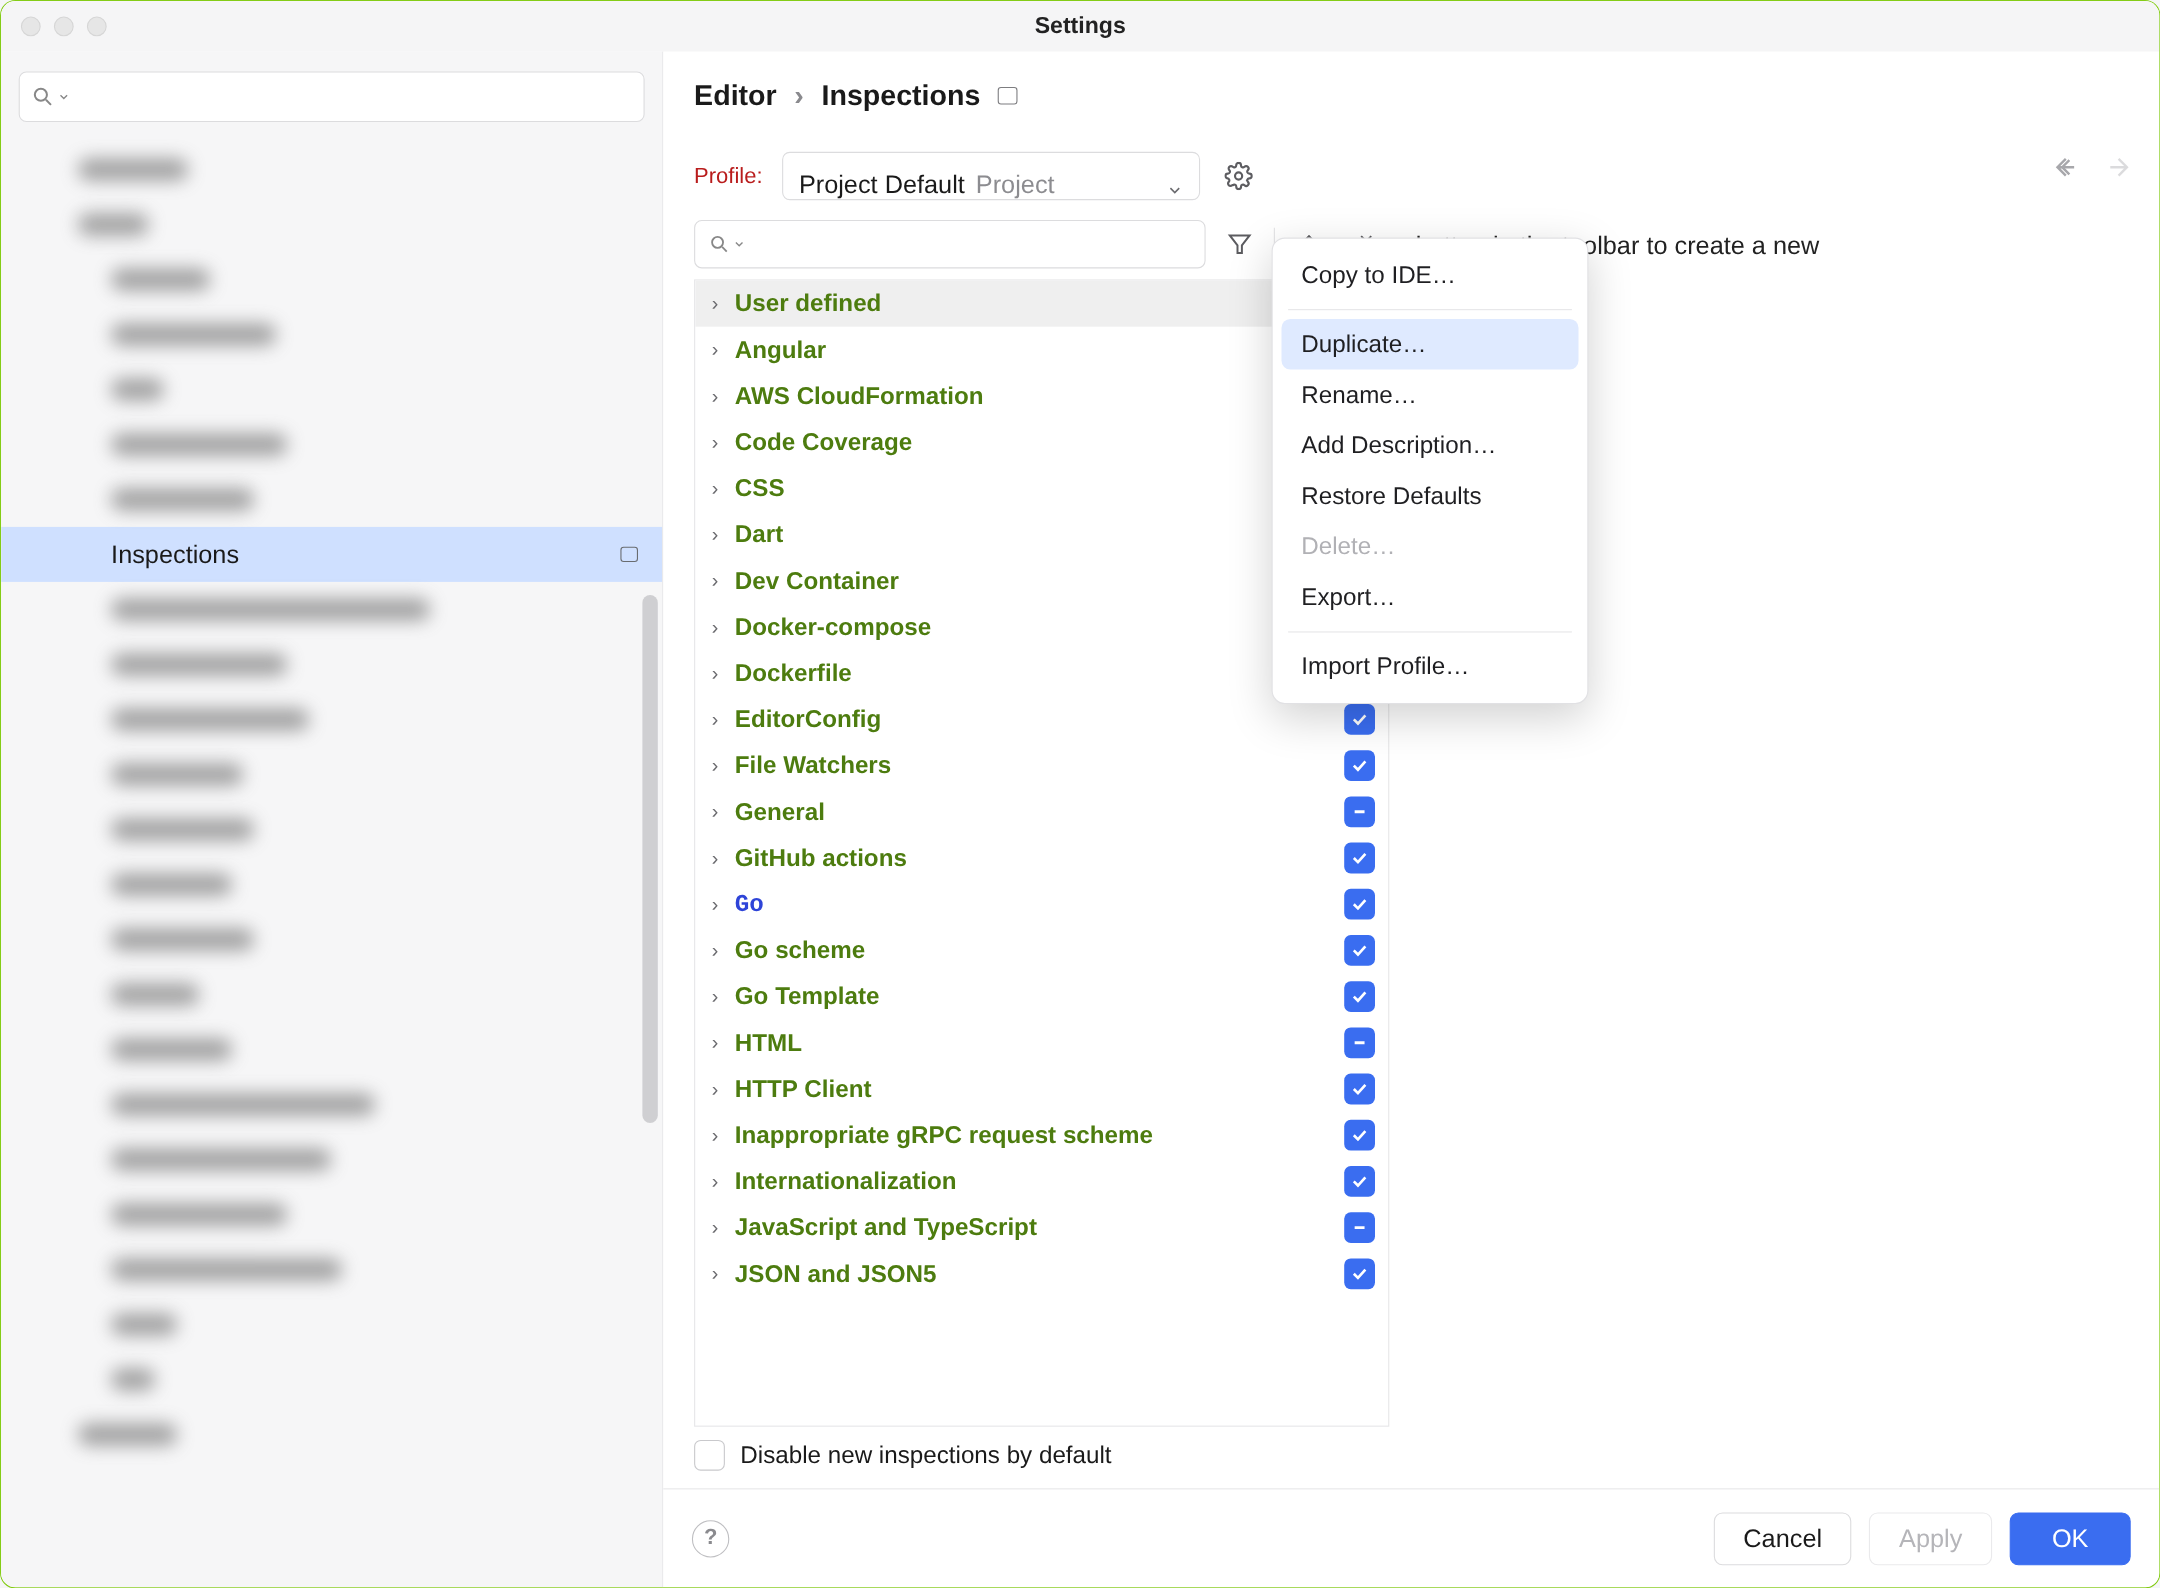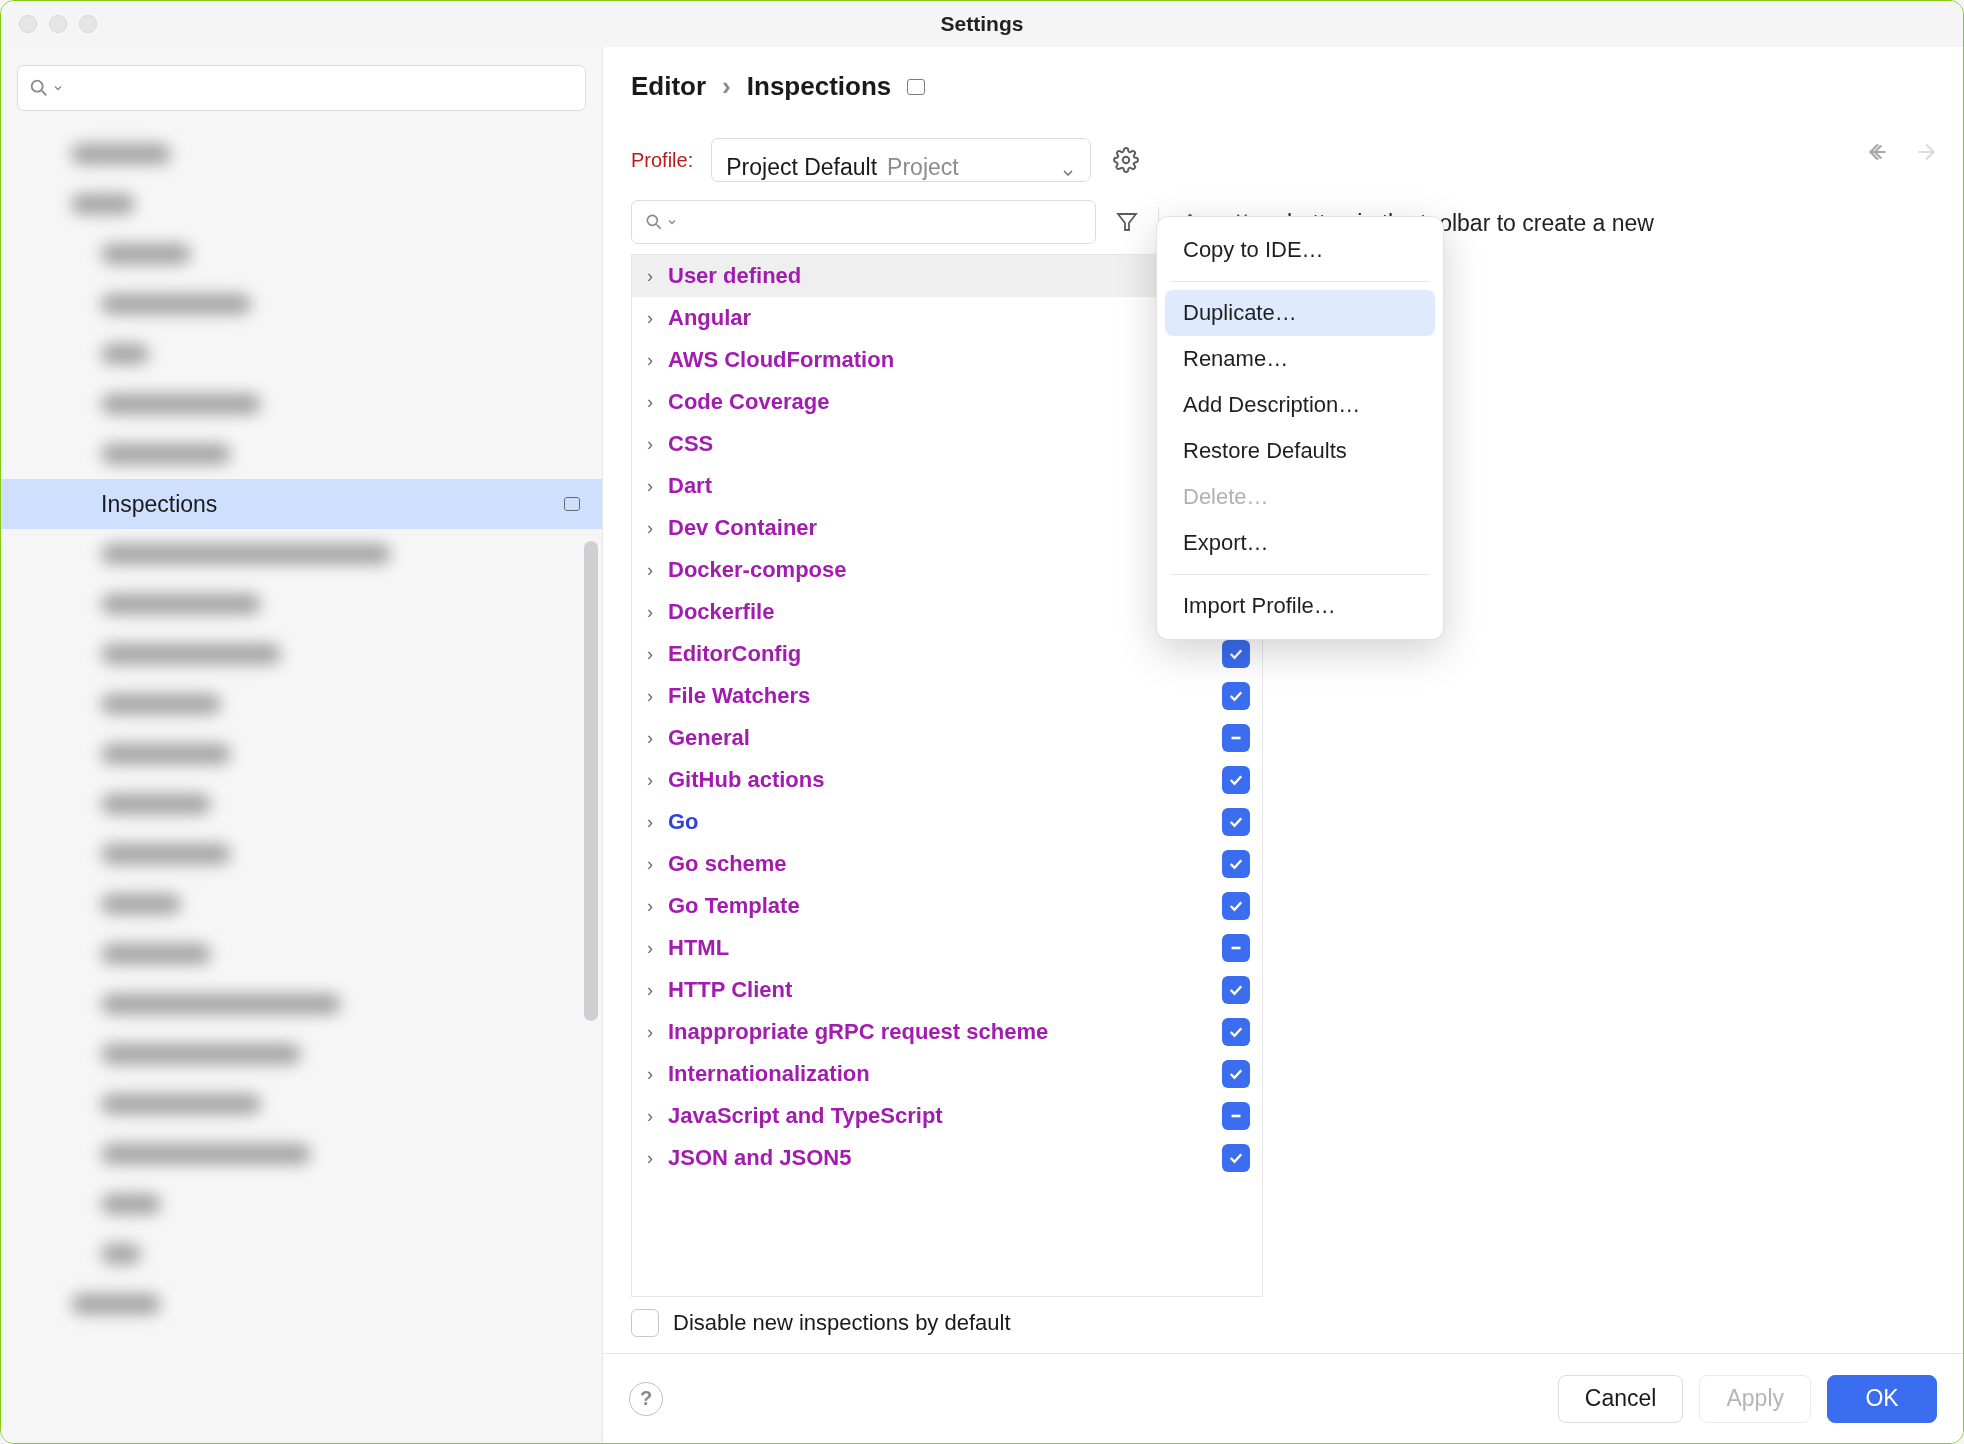--- a/index.html
+++ b/index.html
@@ -107,22 +107,22 @@
 .tb-btn { width:42px; height:42px; display:flex; align-items:center; justify-content:center; color:#5c5c60; }
 .tb-sep { width:1px; height:30px; background:#e3e3e5; }
 .insp-list {
   flex:1; border:1px solid #e6e6e8; background:#fff; overflow:auto;
 }
 .insp-row {
   height:42px; display:flex; align-items:center; padding:0 12px 0 10px; gap:10px;
 }
 .insp-row.selected { background:#efefef; }
 .chevron { width:16px; text-align:center; color:#6a6a6e; font-size:18px; }
-.insp-label { font-size:22px; font-weight:700; color:#a21caf; }
-.insp-label.link { color:#2e44d8; }
+.insp-label { font-size:22px; font-weight:700; color:#4d7c0f; }
+.insp-label.link { color:#2e44d8;font-family:Liberation Mono, monospace; }
 .chk { margin-left:auto; width:28px; height:28px; border-radius:6px; display:flex; align-items:center; justify-content:center; }
 .chk.on { background:#3a6df0; color:#fff; }
 .chk.mixed { background:#3a6df0; color:#fff; }
 .chk svg { width:18px; height:18px; }
 .bottom-row { display:flex; align-items:center; gap:14px; padding:12px 0 0; }
 .bottom-chk { width:28px; height:28px; border:1.5px solid #c9c9cc; border-radius:6px; background:#fff; }
 .bottom-lbl { font-size:22px; color:#1a1a1a; }
 .right-col { flex:1; padding-top:6px; }
 .hint-text { font-size:23px; color:#222; line-height:1.5; }
 .footer {

